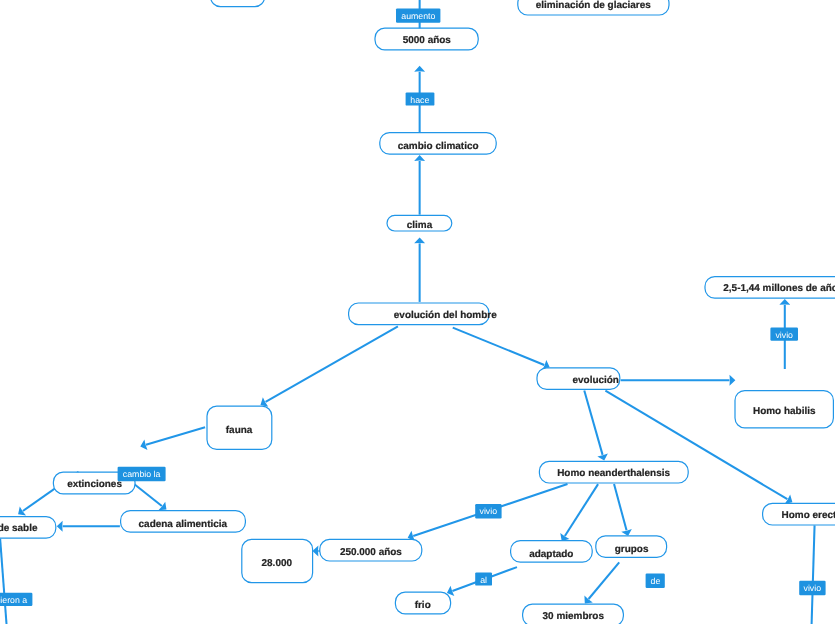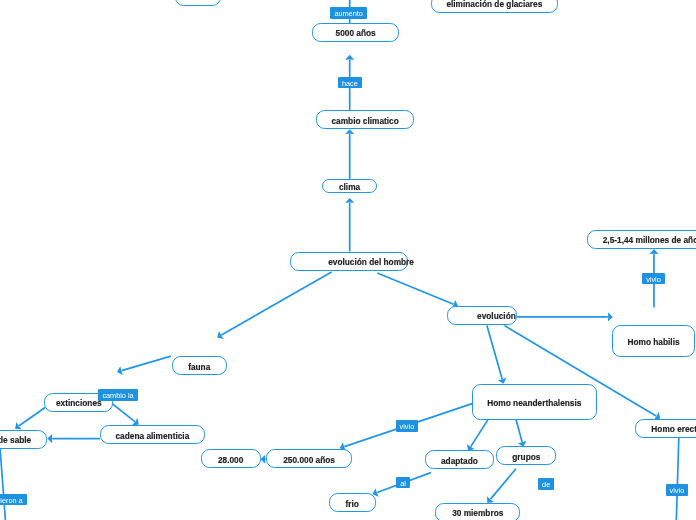--- a/index.html
+++ b/index.html
@@ -130,39 +130,39 @@
       </div>
       <div class="node" style="left: 586.8px; top: 229.9px; width: 132px; height: 19.2px;">
         <span>2,5-1,44 millones de años</span>
       </div>
       <div class="node" style="left: 446.7px; top: 305.8px; width: 70.5px; height: 19.2px; padding-left: 29px;">
         <span>evolución</span>
       </div>
       <div class="node" style="left: 611.7px; top: 307.9px; width: 83.7px; height: 32px; margin-top: 17px;">
         <span>Homo habilis</span>
       </div>
-      <div class="node" style="left: 171.5px; top: 338.2px; width: 55.5px; height: 19px; margin-top: 18px;">
+      <div class="node" style="left: 171.5px; top: 338.2px; width: 55.5px; height: 37px;">
         <span>fauna</span>
       </div>
       <div class="node" style="left: 44.3px; top: 393px; width: 69px; height: 19.2px; text-align: center;">
         <span>extinciones</span>
       </div>
-      <div class="node" style="left: 472px; top: 383.8px; width: 124.7px; height: 36px; text-align: right;">
+      <div class="node" style="left: 449px; top: 383.8px; width: 124.7px; height: 19px; text-align: right;">
         <span>Homo neanderthalensis</span>
       </div>
       <div class="node" style="left: 635px; top: 418.6px; width: 88px; height: 19.2px;">
         <span>Homo erectus</span>
       </div>
       <div class="node" style="left: 99.9px; top: 425.1px; width: 105px; height: 19.2px;">
         <span>cadena alimenticia</span>
       </div>
       <div class="node" style="left: -48.7px; top: 429.5px; width: 95.3px; height: 19.2px;">
         <span>dientes de sable</span>
       </div>
-      <div class="node" style="left: 200.5px; top: 449.2px; width: 60.3px; height: 19px;">
+      <div class="node" style="left: 200.5px; top: 449.2px; width: 60.3px; height: 37px;">
         <span>28.000</span>
       </div>
       <div class="node" style="left: 266.4px; top: 449.2px; width: 85.4px; height: 19.2px;">
         <span>250.000 años</span>
       </div>
       <div class="node" style="left: 496.3px; top: 446.1px; width: 60.1px; height: 19.2px;">
         <span>grupos</span>
       </div>
       <div class="node" style="left: 425px; top: 450.2px; width: 68.8px; height: 19.2px;">
         <span>adaptado</span>

